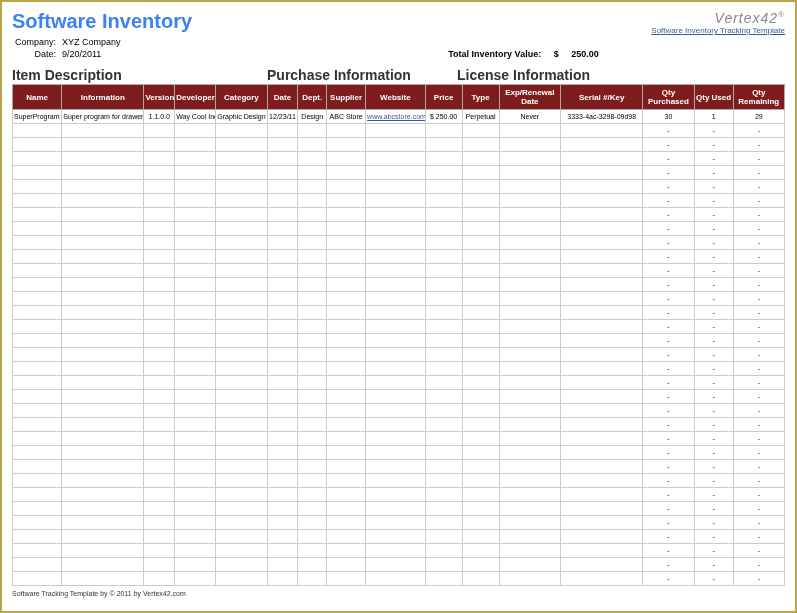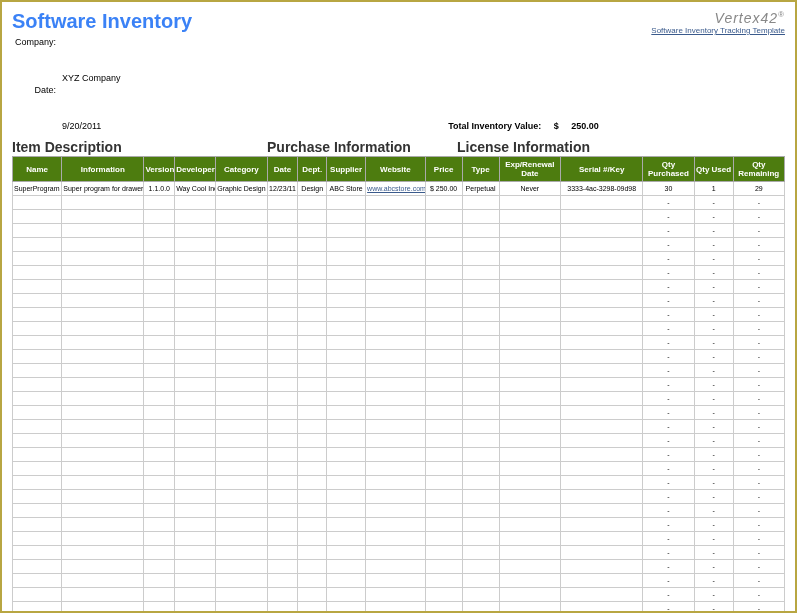--- a/index.html
+++ b/index.html
@@ -38,21 +38,21 @@
   font-size: 8px;
   text-decoration: underline;
   display: block;
 }
 .meta-row {
   display: flex;
   font-size: 9px;
   margin-top: 2px;
 }
 .meta-label { width: 50px; text-align: right; padding-right: 6px; }
-.meta-value { color: #000; margin-top: 36px; }
+.meta-value { color: #000; }
 .total-row {
   text-align: center;
   font-size: 9px;
   margin-top: -10px;
   margin-bottom: 6px;
   padding-left: 240px;
 }
 .total-row span { margin-left: 10px; font-weight: bold; }
 .section-headers {
   display: flex;
@@ -64,21 +64,21 @@
 .sec-item { width: 255px; }
 .sec-purchase { width: 190px; }
 .sec-license { flex: 1; }
 table {
   width: 100%;
   border-collapse: collapse;
   table-layout: fixed;
   margin-top: 1px;
 }
 th {
-  background: #4d7c0f;
+  background: #7f1d1d;
   color: #fff;
   font-size: 8px;
   font-weight: bold;
   text-align: center;
   padding: 3px 1px;
   border: 1px solid #aaa;
   overflow: hidden;
 }
 td {
   border: 1px solid #ccc;

